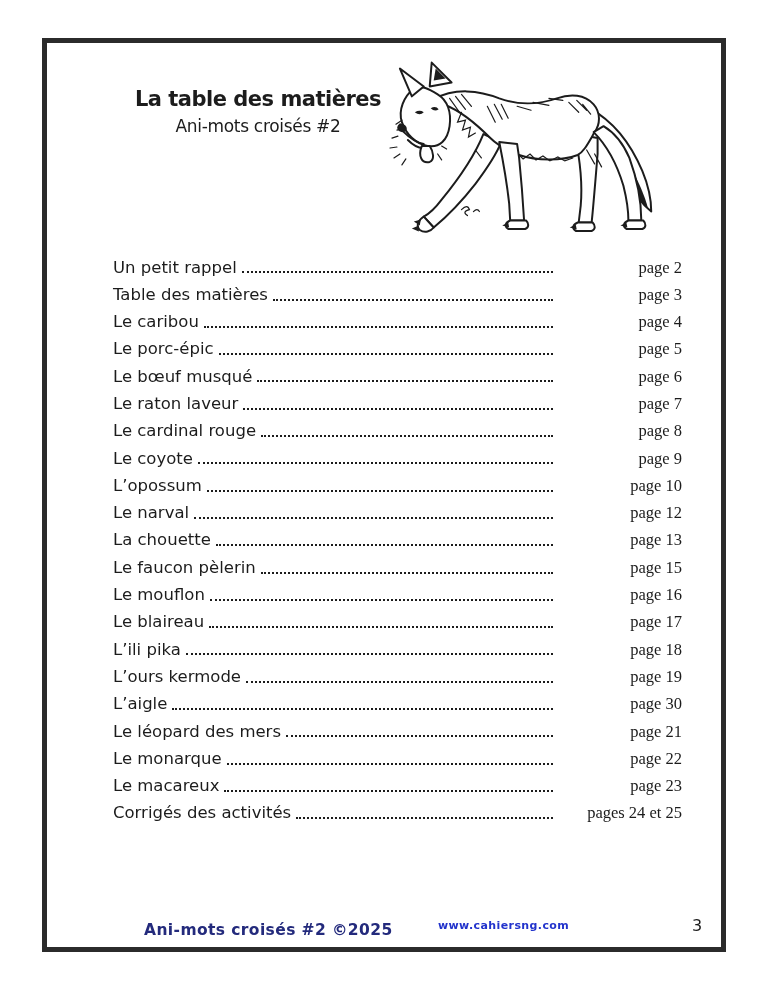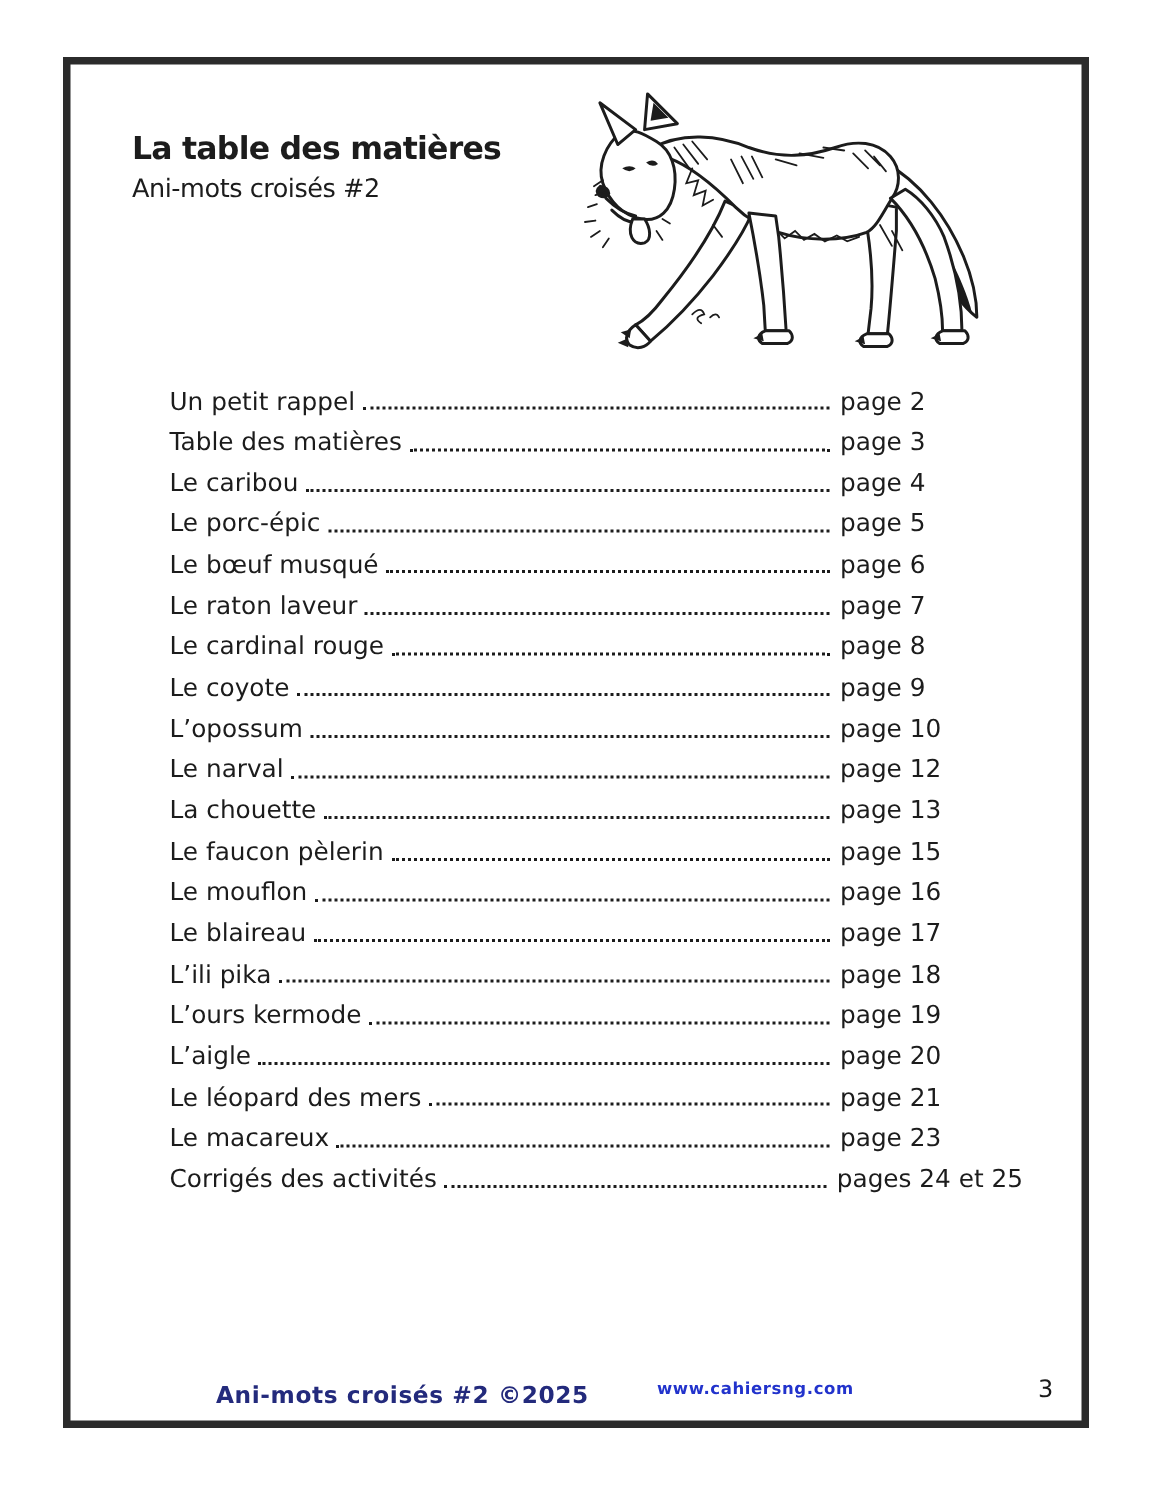--- a/index.html
+++ b/index.html
@@ -10,21 +10,21 @@
     font-family:"DejaVu Sans","Liberation Sans",sans-serif;
     color:var(--ink,#1c1c1c);
     overflow:hidden;
   }
   .page-border{
     position:absolute;left:42px;top:38px;width:674px;height:904px;
     border:5px solid var(--border,#2b2b2b);
     background:transparent;
   }
   .title-block{
-    position:absolute;left:88px;top:86px;width:340px;text-align:left;
+    position:absolute;left:88px;top:86px;width:340px;text-align:center;
   }
   .title{
     font-size:21px;font-weight:bold;letter-spacing:-0.5px;margin:0;line-height:1.25;
   }
   .subtitle{
     font-size:17px;font-weight:normal;letter-spacing:-0.3px;margin:4px 0 0 0;line-height:1.2;
   }
   .coyote{
     position:absolute;left:388px;top:54px;width:298px;height:190px;
   }
@@ -36,21 +36,21 @@
   }
   .toc-label{
     white-space:nowrap;font-size:16.5px;line-height:1.2;padding-right:3px;
   }
   .toc-dots{
     flex:1 1 auto;border-bottom:2px dotted var(--ink,#1c1c1c);
     margin:0 7px 4px 2px;min-width:12px;
   }
   .toc-page{
     white-space:nowrap;font-size:16.5px;line-height:1.2;
-    min-width:122px;flex:0 0 auto;text-align:left;
+    min-width:122px;flex:0 0 auto;text-align:right;font-family:Liberation Serif, serif;
   }
   .footer-left{
     position:absolute;left:144px;top:921px;
     font-size:15.5px;font-weight:bold;letter-spacing:0.4px;
     color:var(--footer-left,#232a7c);
     text-align:center;
   }
   .footer-url{
     position:absolute;left:438px;top:919px;
     font-size:11px;font-weight:bold;letter-spacing:0.4px;
@@ -231,29 +231,34 @@
 
   <div class="toc-row">
     <span class="toc-label">L’ours kermode</span>
     <span class="toc-dots"></span>
     <span class="toc-page">page 19</span>
   </div>
 
   <div class="toc-row">
     <span class="toc-label">L’aigle</span>
     <span class="toc-dots"></span>
-    <span class="toc-page">page 20</span>
+    <span class="toc-page">page 30</span>
   </div>
 
   <div class="toc-row">
     <span class="toc-label">Le léopard des mers</span>
     <span class="toc-dots"></span>
     <span class="toc-page">page 21</span>
   </div>
 
+  <div class="toc-row">
+    <span class="toc-label">Le monarque</span>
+    <span class="toc-dots"></span>
+    <span class="toc-page">page 22</span>
+  </div>
 
   <div class="toc-row">
     <span class="toc-label">Le macareux</span>
     <span class="toc-dots"></span>
     <span class="toc-page">page 23</span>
   </div>
 
   <div class="toc-row">
     <span class="toc-label">Corrigés des activités</span>
     <span class="toc-dots"></span>

